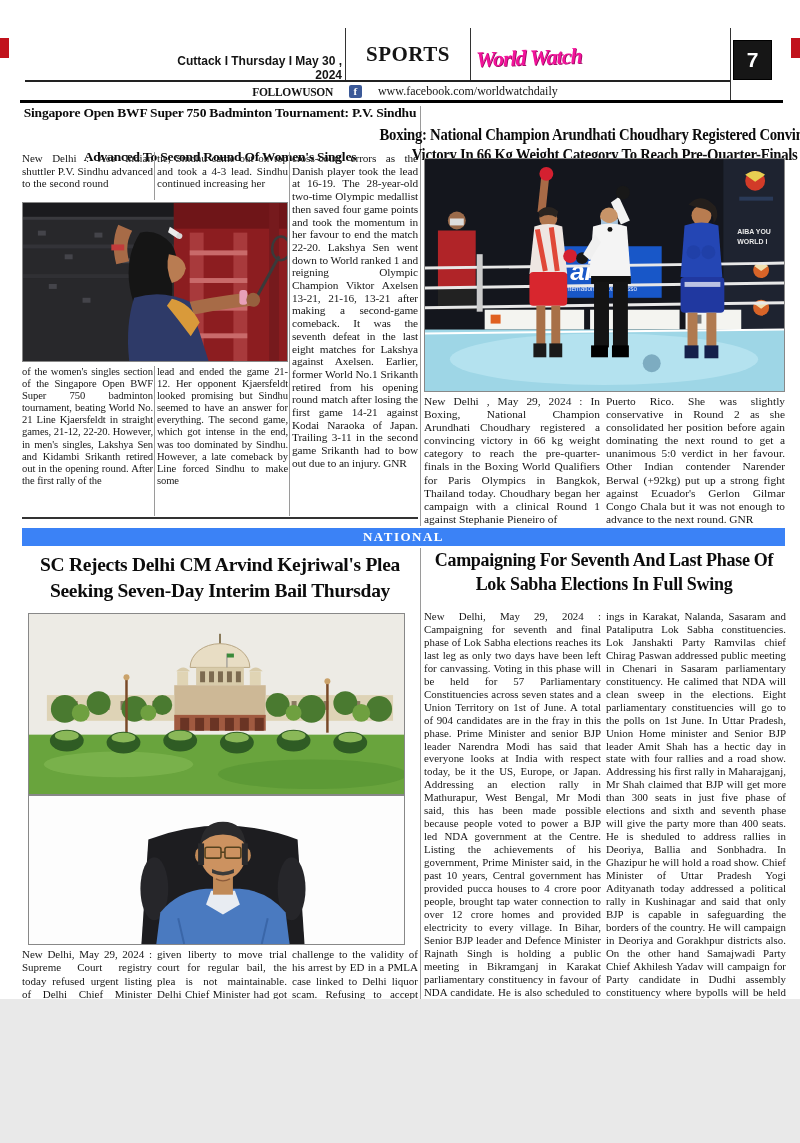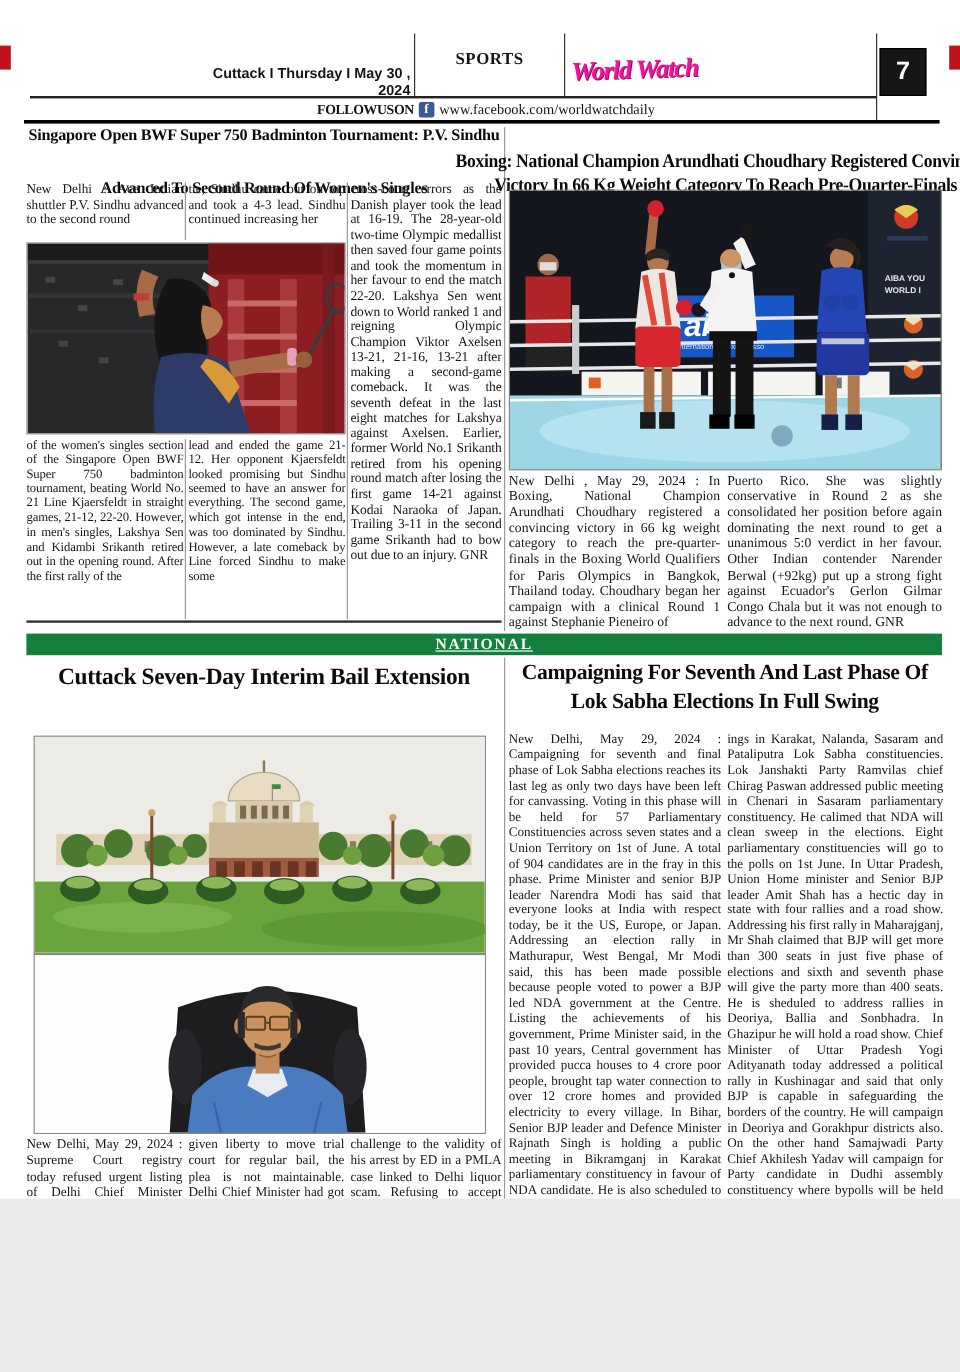--- a/index.html
+++ b/index.html
@@ -15,46 +15,46 @@
   .hline{position:absolute;height:1px;background:#222;}
   .photo{position:absolute;display:block;border:1px solid #888;box-sizing:border-box;}
   .sans{font-family:"Liberation Sans",sans-serif;}
   .fbicon{display:inline-flex;align-items:center;justify-content:center;width:13px;height:13px;
           background:#3b5998;color:#fff;border-radius:2px;font-family:"Liberation Serif",serif;
           font-weight:700;font-size:11px;line-height:1;}
   .masthead{color:#f3129a;font-style:italic;font-weight:700;font-size:22px;letter-spacing:-1px;
             text-shadow:0.7px 0.7px 0 #8f0a5c;transform:rotate(-2deg);}
   .pagenum{background:#161616;color:#fff;display:flex;align-items:center;justify-content:center;
            font-family:"Liberation Sans",sans-serif;font-weight:700;font-size:21px;border:1px solid #000;}
-  .banner{position:absolute;background:#15803d;color:#fff;display:flex;align-items:center;
-          justify-content:center;font-weight:700;letter-spacing:1.5px;font-size:13px;text-decoration:underline;}
+  .banner{position:absolute;background:#3b82f6;color:#fff;display:flex;align-items:center;
+          justify-content:center;font-weight:700;letter-spacing:1.5px;font-size:13px;}
   .redmark{position:absolute;background:#c1121c;}
 </style>
 </head>
 <body>
 
 <div class="page">
 
   <div class="redmark" style="left:0;top:38px;width:9px;height:20px;"></div>
   <div class="redmark" style="left:791px;top:38px;width:9px;height:20px;"></div>
 
   <div class="abs sans" style="left:150px;top:54px;width:192px;text-align:right;font-weight:700;font-size:12px;">Cuttack I Thursday I May  30  , 2024</div>
 
   <div class="vline" style="left:345px;top:28px;height:52px;"></div>
-  <div class="abs" style="left:346px;top:42px;width:124px;text-align:center;font-weight:700;font-size:14px;letter-spacing:.5px;font-family:Liberation Serif, serif;">SPORTS</div>
+  <div class="abs" style="left:346px;top:42px;width:124px;text-align:center;font-weight:700;font-size:21px;letter-spacing:.5px;font-family:Liberation Serif, serif;">SPORTS</div>
   <div class="vline" style="left:470px;top:28px;height:52px;"></div>
 
   <div class="abs masthead" style="left:476px;top:45px;width:110px;">World Watch</div>
 
   <div class="vline" style="left:730px;top:28px;height:73px;"></div>
   <div class="abs pagenum" style="left:733px;top:40px;width:37px;height:38px;">7</div>
 
   <div class="hline" style="left:25px;top:80px;width:705px;height:2px;"></div>
 
-  <div class="abs" style="left:240px;top:84px;width:330px;display:flex;align-items:center;justify-content:center;gap:4px;">
+  <div class="abs" style="left:240px;top:84px;width:330px;display:flex;align-items:center;justify-content:center;gap:16px;">
     <span style="font-weight:700;font-size:11.5px;letter-spacing:-0.3px;">FOLLOWUSON</span>
     <span class="fbicon">f</span>
     <span style="font-size:12px;">www.facebook.com/worldwatchdaily</span>
   </div>
 
   <div class="abs" style="left:20px;top:100px;width:763px;height:3px;background:#000;"></div>
 
   <div class="vline soft" style="left:420px;top:106px;height:420px;"></div>
   <div class="vline soft" style="left:420px;top:548px;height:558px;"></div>
 
@@ -216,21 +216,22 @@
     <div class="tb" style="left:424px;top:395px;width:176px;height:131px;font-size:11.4px;line-height:13.1px;">New Delhi , May 29, 2024 : In Boxing, National Champion Arundhati Choudhary registered a convincing victory in 66 kg weight category to reach the pre-quarter-finals in the Boxing World Qualifiers for Paris Olympics in Bangkok, Thailand today. Choudhary began her campaign with a clinical Round 1 against Stephanie Pieneiro of</div>
     <div class="tb" style="left:606px;top:395px;width:179px;height:131px;font-size:11.4px;line-height:13.1px;">Puerto Rico. She was slightly conservative in Round 2 as she consolidated her position before again dominating the next round to get a unanimous 5:0 verdict in her favour. Other Indian contender Narender Berwal (+92kg) put up a strong fight against Ecuador's Gerlon Gilmar Congo Chala but it was not enough to advance to the next round. GNR</div>
   </section>
 
   <div class="banner" style="left:22px;top:528px;width:763px;height:18px;">
     <span>NATIONAL</span>
   </div>
 
   <section>
     <div class="hl" style="left:22px;top:552px;width:396px;font-size:19.5px;letter-spacing:-0.3px;line-height:1.32;">
-      <span class="ln">Cuttack Seven-Day Interim Bail Extension</span>
+      <span class="ln">SC Rejects Delhi CM Arvind Kejriwal's Plea</span>
+      <span class="ln">Seeking Seven-Day Interim Bail Thursday</span>
     </div>
 
     <svg class="photo" style="left:28px;top:613px;width:377px;height:182px;" viewBox="0 0 377 182" preserveAspectRatio="none">
       <rect width="377" height="182" fill="#edebe5"></rect>
       <line x1="192" y1="20" x2="192" y2="34" stroke="#8a7a5a" stroke-width="2"></line>
       <path d="M162 54 a30 24 0 0 1 60 0 z" fill="#e8ddc4" stroke="#b8a684" stroke-width="1"></path>
       <rect x="168" y="54" width="48" height="18" fill="#d8cbaa"></rect>
       <g fill="#7c6a50">
           <rect x="172" y="58" width="5" height="11"></rect>
           <rect x="181" y="58" width="5" height="11"></rect>

